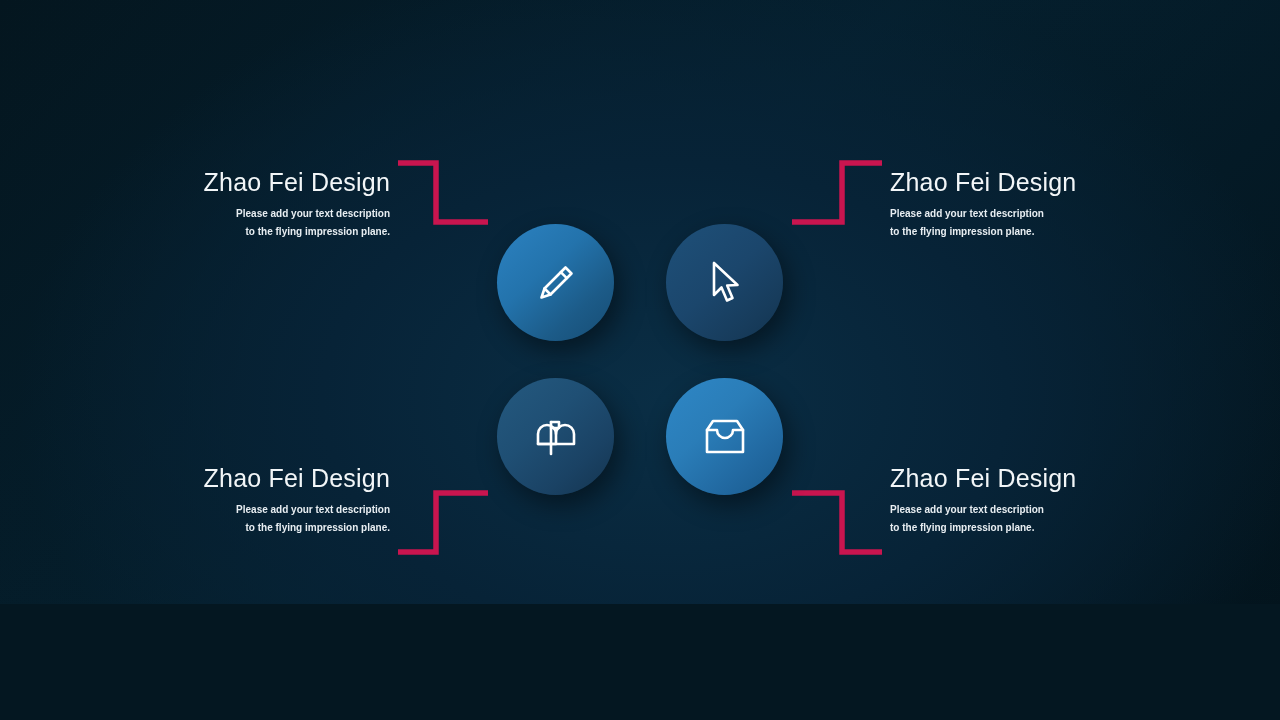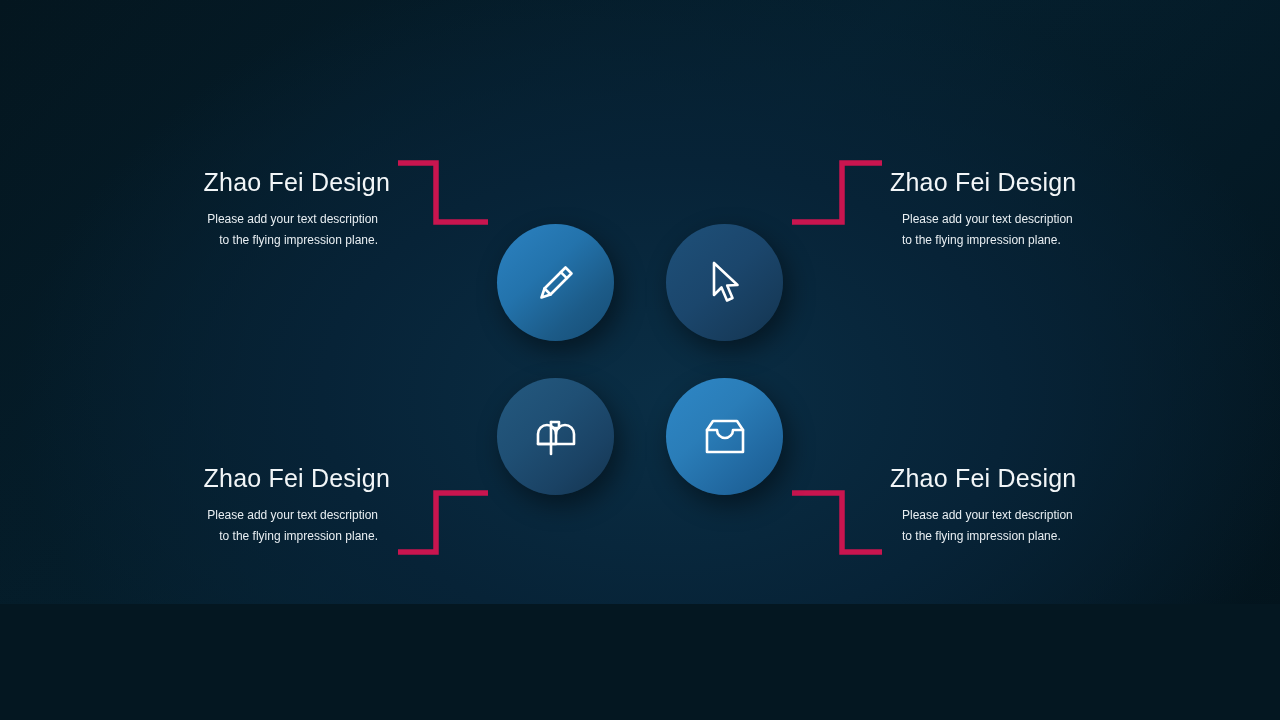--- a/index.html
+++ b/index.html
@@ -27,25 +27,25 @@
   .txt .title {
     font-size: 25px;
     font-weight: 400;
     color: #f2f6f8;
     letter-spacing: 0.2px;
     line-height: 1.15;
     margin: 0 0 8px 0;
     white-space: nowrap;
   }
   .txt .desc {
-    font-size: 12px;
-    font-weight: 400;
+    font-size: 10px;
+    font-weight: 700;
     color: #e8eef2;
     line-height: 1.78;
-    margin: 12px;
+    margin: 0;
   }
   .txt .desc span { display: block; white-space: nowrap; }
 
   .txt.right-align { text-align: right; }
   .txt.left-align  { text-align: left; }
 
   .tl { left: 90px;  top: 168px; }
   .tr { left: 890px; top: 168px; }
   .bl { left: 90px;  top: 464px; }
   .br { left: 890px; top: 464px; }

